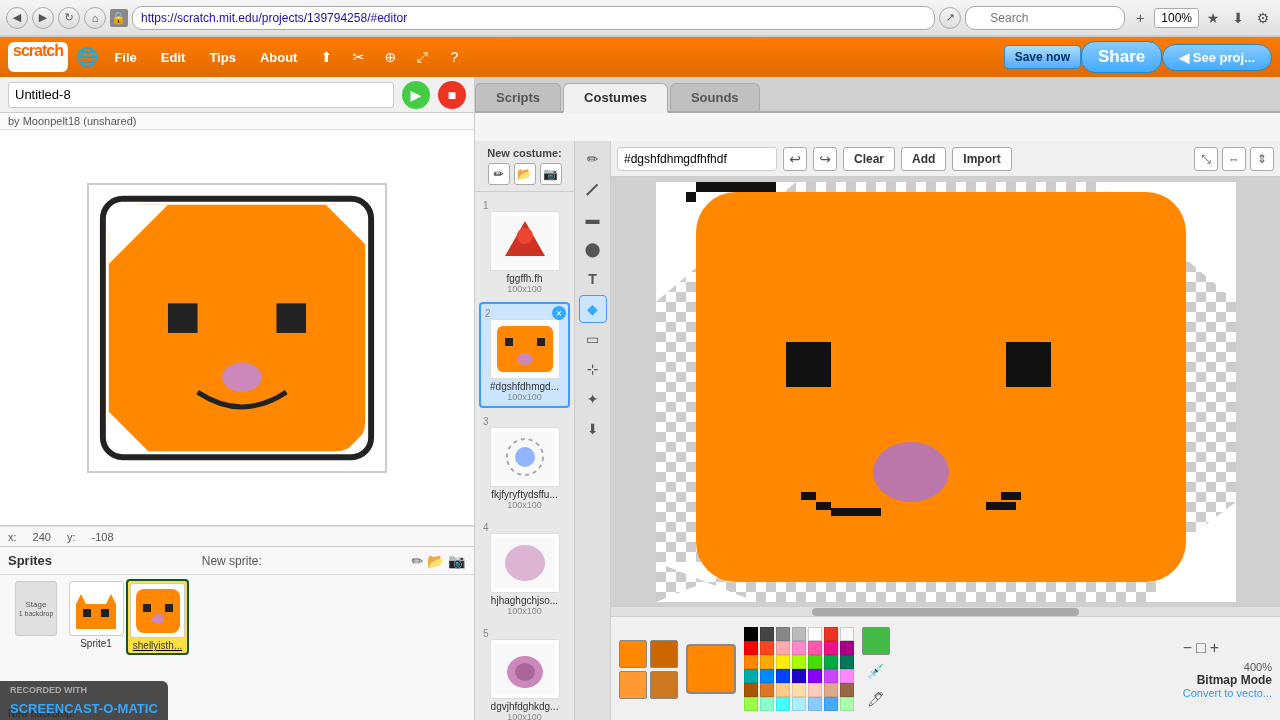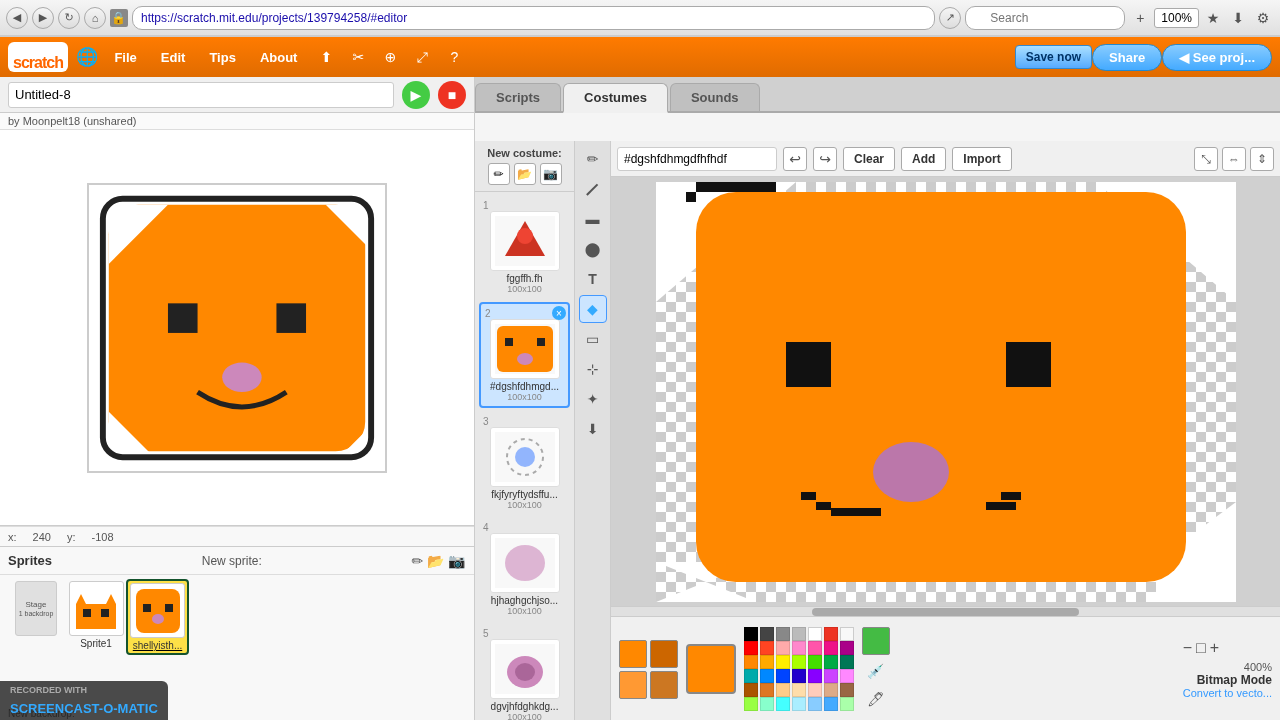--- a/index.html
+++ b/index.html
@@ -41,21 +41,21 @@
     }
 
     
     .scratch-menubar {
       display: flex; align-items: center; height: 40px;
       background: linear-gradient(to bottom, #ff7b00, #e06b00);
       padding: 0 8px; gap: 8px;
     }
     .scratch-logo {
       width: 60px; height: 30px; background: white; border-radius: 6px;
-      display: flex; align-items: flex-end; justify-content: center;
+      display: flex; align-items: flex-start; justify-content: center;
       font-weight: bold; font-size: 14px; color: #ff7b00; letter-spacing: -1px;
     }
     .scratch-globe { font-size: 18px; color: white; cursor: pointer; }
     .scratch-menu-item {
       color: white; font-size: 13px; cursor: pointer; padding: 4px 8px;
       border-radius: 3px; font-weight: bold;
     }
     .scratch-toolbar-icons { display: flex; gap: 6px; align-items: center; }
     .scratch-tool-icon {
       width: 26px; height: 26px; display: flex; align-items: center; justify-content: center;
@@ -311,21 +311,21 @@
     }
     .bitmap-mode { font-size: 12px; font-weight: bold; color: #333; }
     .convert-link { font-size: 11px; color: #3399ff; cursor: pointer; }
 
     .scratch-menubar-right {
       display: flex; align-items: center; gap: 0;
     }
     .share-btn {
       background: linear-gradient(to bottom, #88ccff, #44aaff);
       border: 1px solid #2288cc; border-radius: 14px; padding: 5px 16px;
-      font-size: 13px; font-weight: bold; cursor: pointer; color: white;
+      font-size: 17px; font-weight: bold; cursor: pointer; color: white;
     }
     .see-project-btn {
       background: linear-gradient(to bottom, #88ccff, #44aaff);
       border: 1px solid #2288cc; border-radius: 14px; padding: 5px 16px;
       font-size: 13px; font-weight: bold; cursor: pointer; color: white;
       display: flex; align-items: center; gap: 4px;
     }
   </style>
 </head>
 <body>

